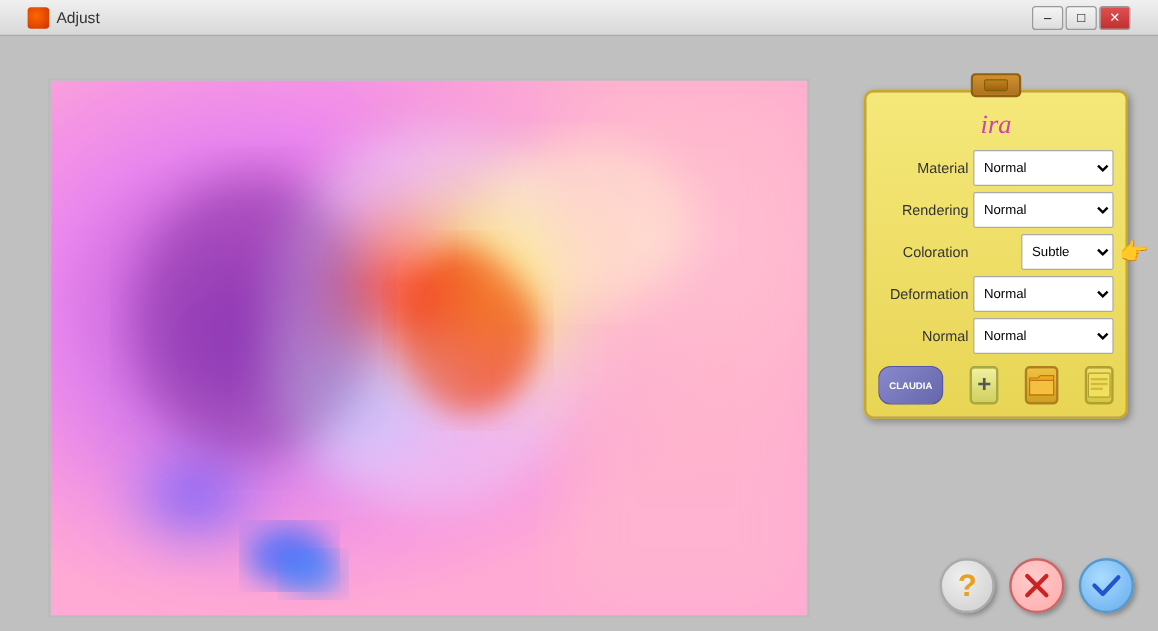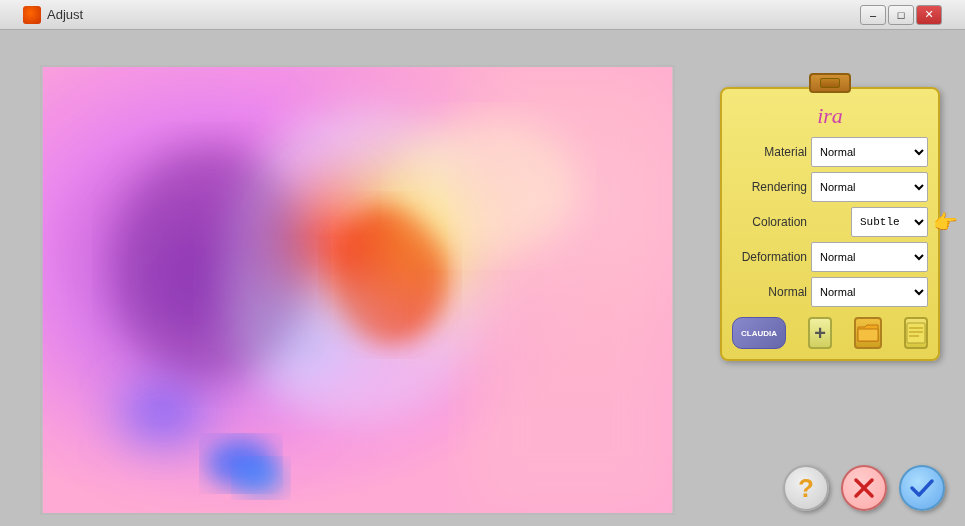--- a/index.html
+++ b/index.html
@@ -81,21 +81,21 @@
       height: 100%;
     }
 
     
     .right-panel {
       width: 270px;
       height: 100%;
       display: flex;
       flex-direction: column;
       align-items: center;
-      padding-top: 32px;
+      padding-top: 20px;
       position: relative;
     }
 
     
     .clipboard-widget {
       width: 220px;
       background: linear-gradient(to bottom, #f5e87a, #e8d555);
       border: 2px solid #c8a820;
       border-radius: 8px;
       padding: 10px;
@@ -331,21 +331,21 @@
             <option>Normal</option>
             <option>Subtle</option>
             <option>Strong</option>
             <option>None</option>
           </select>
         </div>
 
         <div class="panel-row coloration-row">
           <span class="panel-label">Coloration</span>
           <div style="position:relative; flex:1; display:flex; align-items:center;">
-            <select class="panel-select" style="flex:1;font-family:Liberation Mono, monospace;">
+            <select class="panel-select" style="flex:1;">
               <option>Normal</option>
               <option selected="">Subtle</option>
               <option>Strong</option>
               <option>None</option>
             </select>
 
             <div style="position:absolute; right:-30px; top:50%; transform:translateY(-50%); font-size:20px; color:#e8a020;">👉</div>
           </div>
         </div>
 

